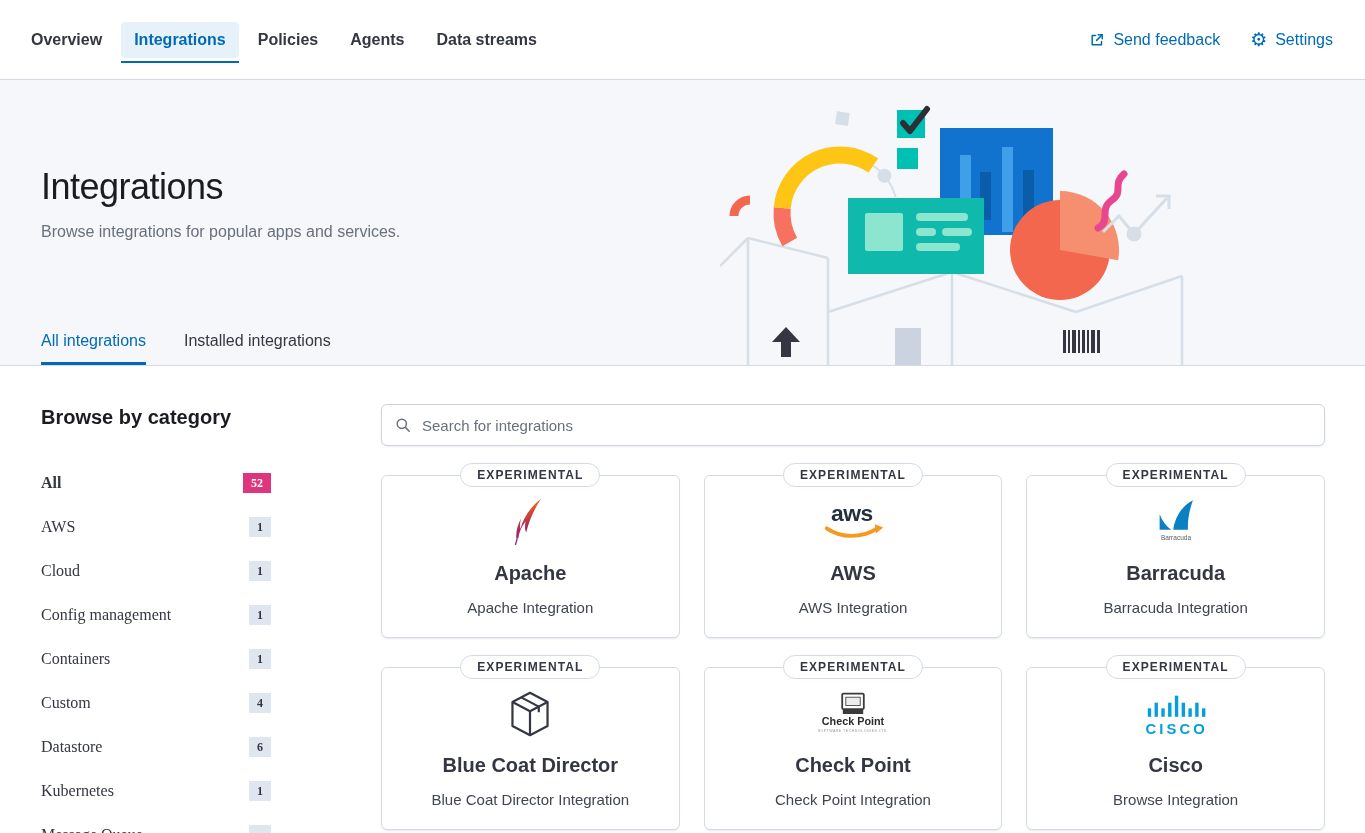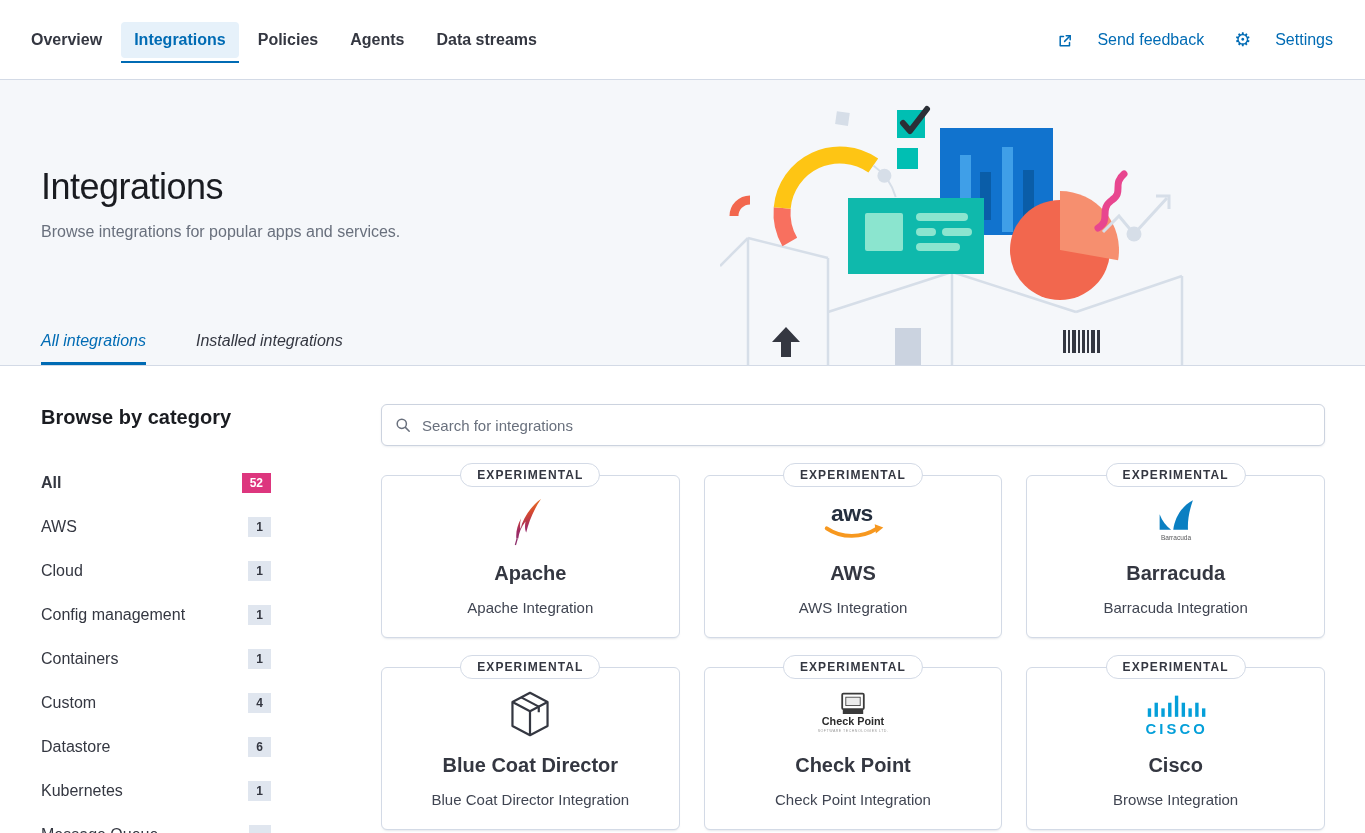--- a/index.html
+++ b/index.html
@@ -9,46 +9,46 @@
   
   .topnav { height: 80px; display: flex; align-items: center; background: #fff;
     border-bottom: 1px solid #d3dae6; padding: 0 32px 0 18px; }
   .tabs { display: flex; align-items: flex-end; gap: 6px; }
   .nav-tab { position: relative; font-size: 16px; font-weight: 600; color: #343741;
     padding: 9px 13px; border-radius: 4px; cursor: pointer; white-space: nowrap; }
   .nav-tab.active { color: #006bb4; background: #e6f1fa; }
   .nav-tab.active::after { content: ""; position: absolute; left: 0; right: 0;
     bottom: -5px; height: 2px; background: #006bb4; }
   .nav-actions { margin-left: auto; display: flex; align-items: center; gap: 30px; }
-  .nav-action { display: flex; align-items: flex-end; gap: 24px; color: #006bb4;
+  .nav-action { display: flex; align-items: center; gap: 8px; color: #006bb4;
     font-size: 16px; cursor: pointer; }
   .gear-glyph { font-size: 19px; line-height: 1; }
 
   
   .hero { position: relative; height: 286px; background: #f5f7fa;
     border-bottom: 1px solid #d3dae6; overflow: hidden; }
   .hero-text { padding: 86px 0 0 41px; }
   .hero-title { font-size: 36px; font-weight: 400; color: #1a1c21; letter-spacing: -0.5px; }
   .hero-sub { margin-top: 15px; font-size: 16px; color: #69707d; }
-  .view-tabs { position: absolute; left: 41px; bottom: 0; display: flex; gap: 50px; font-style: italic; }
+  .view-tabs { position: absolute; left: 41px; bottom: 0; display: flex; gap: 38px; }
   .view-tab { position: relative; font-size: 16px; font-weight: 500; color: #343741;
     padding-bottom: 15px; cursor: pointer; }
   .view-tab.active { color: #006bb4; }
   .view-tab.active::after { content: ""; position: absolute; left: 0; right: 0;
     bottom: 0; height: 3px; background: #006bb4; }
   .hero-illustration { position: absolute; right: 175px; bottom: 0;
     width: 470px; height: 285px; }
 
   
   .content { display: flex; padding: 38px 40px 0 41px; background: #fff; }
   .sidebar { flex: 0 0 300px; margin-right: 40px; }
   .sidebar-heading { font-size: 20px; font-weight: 700; color: #1a1c21;
     margin: 2px 0 32px; }
   .facet { display: flex; align-items: center; justify-content: space-between;
-    width: 230px; height: 44px; font-size: 16px; cursor: pointer; }
+    width: 230px; height: 44px; font-size: 16px; cursor: pointer; font-family: Liberation Serif, serif; }
   .facet-label { color: #343741; }
   .facet.active .facet-label { font-weight: 700; }
   .facet-badge { background: #e0e6ef; color: #343741; font-size: 12px; font-weight: 600;
     border-radius: 0; padding: 3px 8px; min-width: 22px; min-height: 20px;
     text-align: center; line-height: 14px; }
   .facet.active .facet-badge { background: #dd367e; color: #fff; }
 
   .main { flex: 1; }
   .searchbar { display: flex; align-items: center; height: 42px; background: #fff;
     border: 1px solid #ccd3df; border-radius: 6px; padding: 0 13px;

